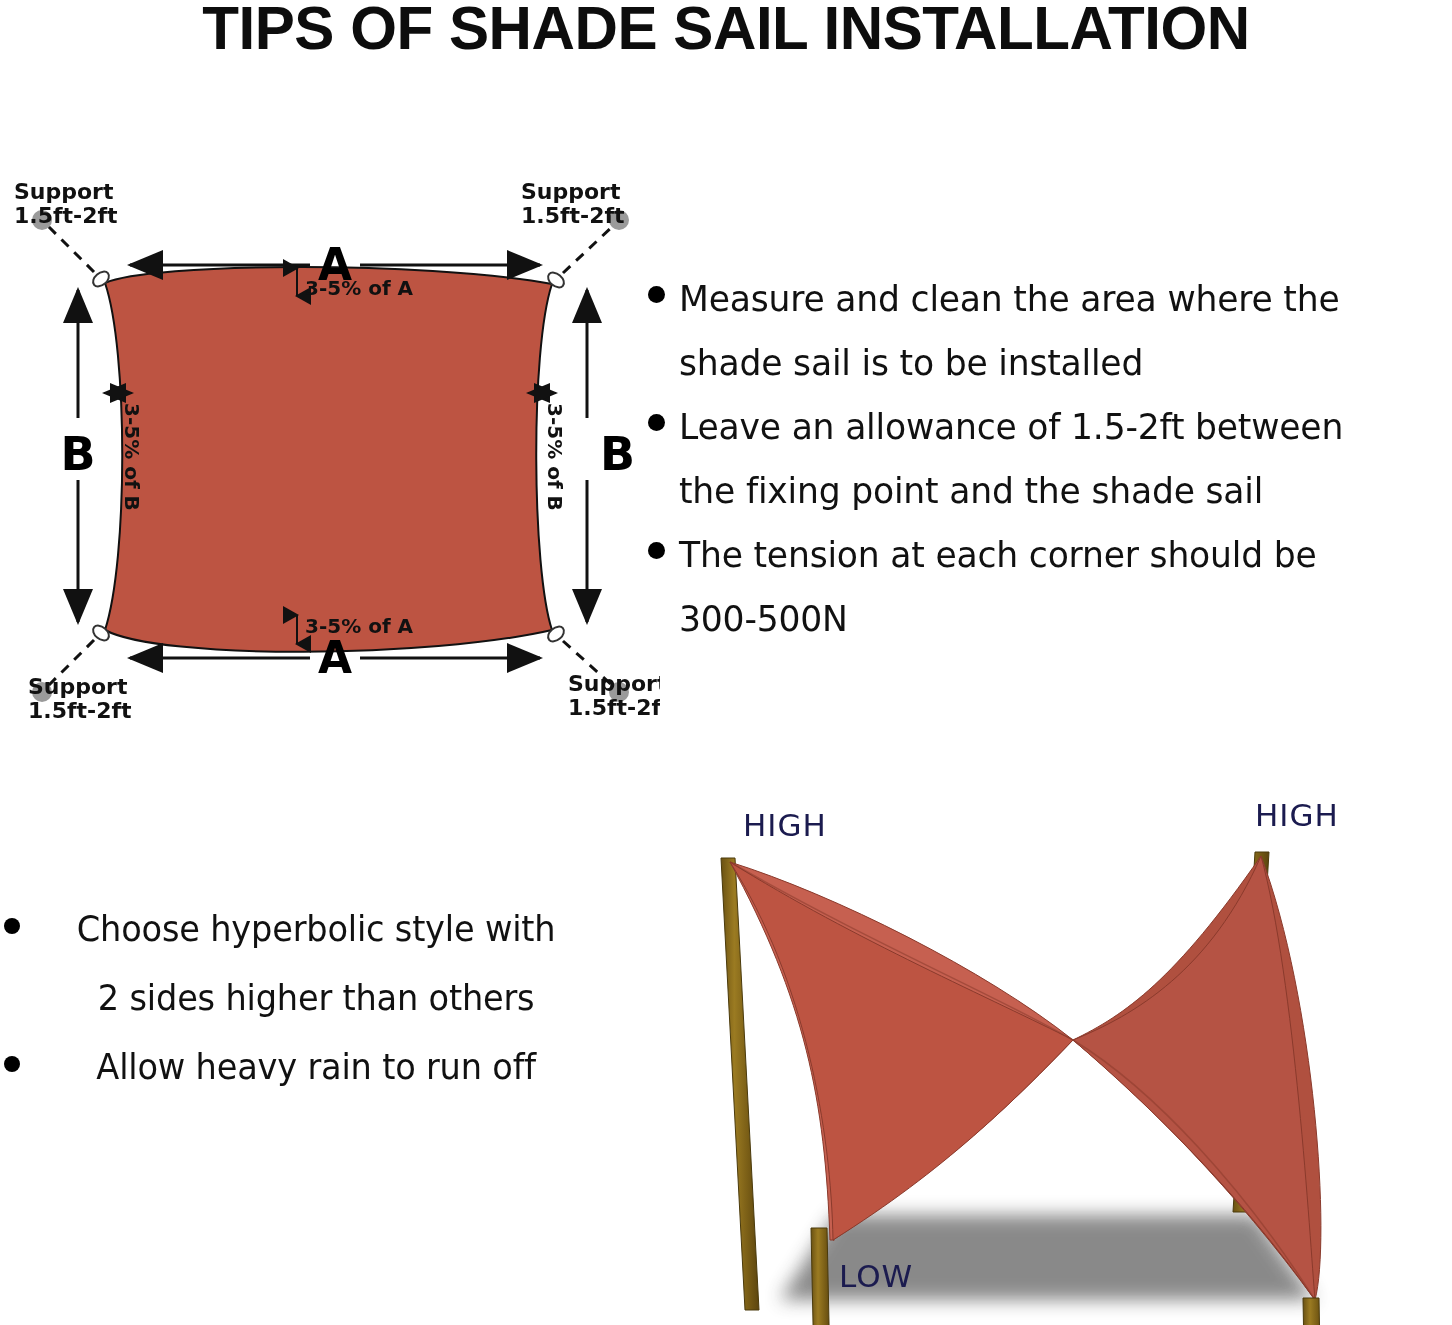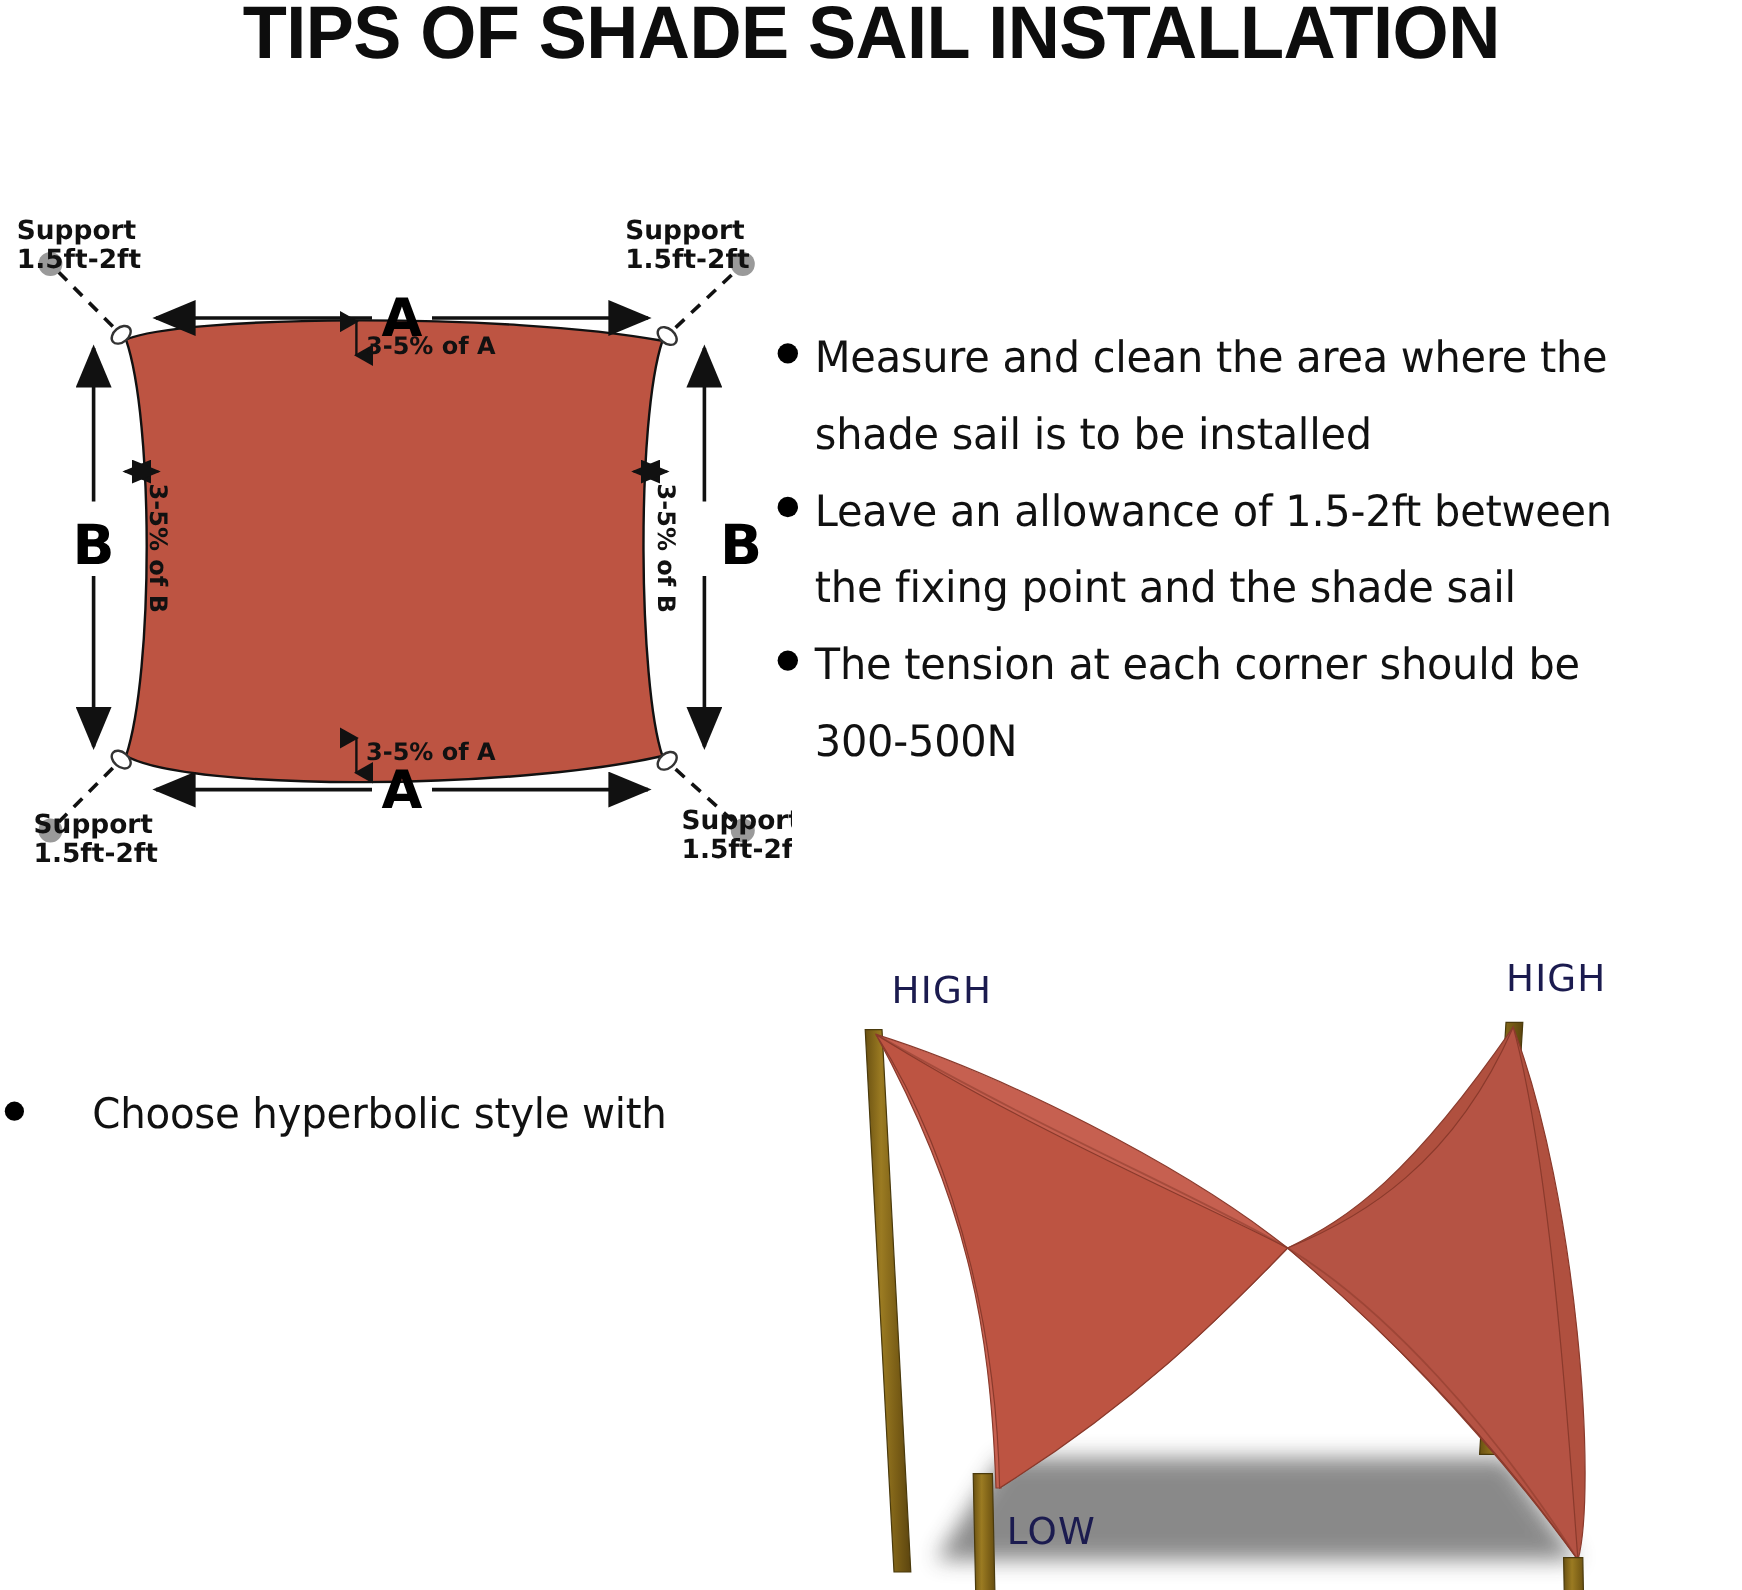--- a/index.html
+++ b/index.html
@@ -210,20 +210,28 @@
     <div class="bullet-row">
       <span class="bullet-dot hidden"></span>
       <span class="bullet-text">300-500N</span>
     </div>
   </div>
 
   <div id="style-list">
     <div class="bullet-row">
       <span class="bullet-dot"></span>
       <span class="bullet-text">Choose hyperbolic style with</span>
+    </div>
+    <div class="bullet-row">
+      <span class="bullet-dot hidden"></span>
+      <span class="bullet-text">2 sides higher than others</span>
+    </div>
+    <div class="bullet-row">
+      <span class="bullet-dot"></span>
+      <span class="bullet-text">Allow heavy rain to run off</span>
     </div>
   </div>
 
   <div id="hyper-diagram">
     <svg width="797" height="530" viewBox="0 0 797 530" xmlns="http://www.w3.org/2000/svg">
       <defs>
         <linearGradient id="poleGrad" x1="0" y1="0" x2="1" y2="0">
           <stop offset="0%" stop-color="#6a5112"></stop>
           <stop offset="35%" stop-color="#9b7b22"></stop>
           <stop offset="70%" stop-color="#7a5e16"></stop>

